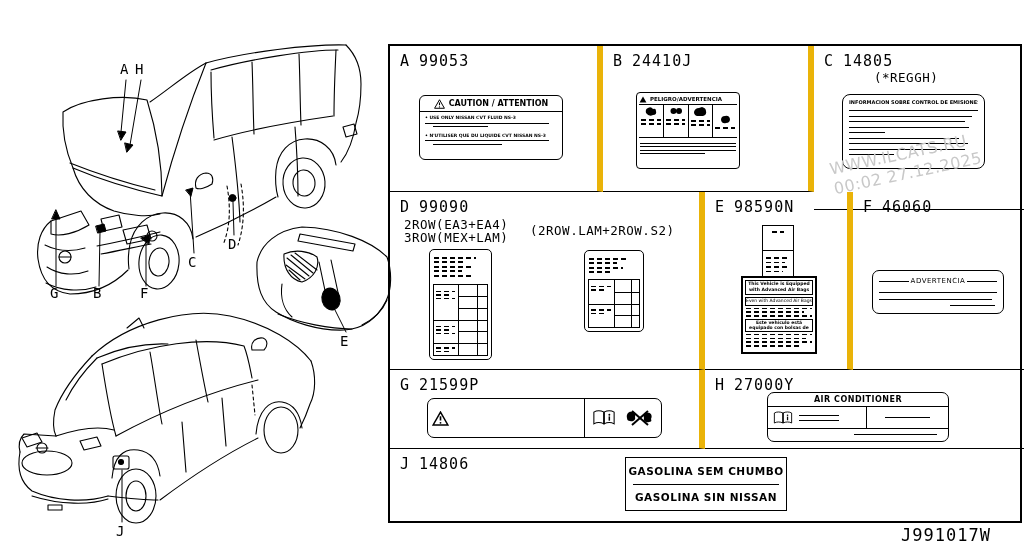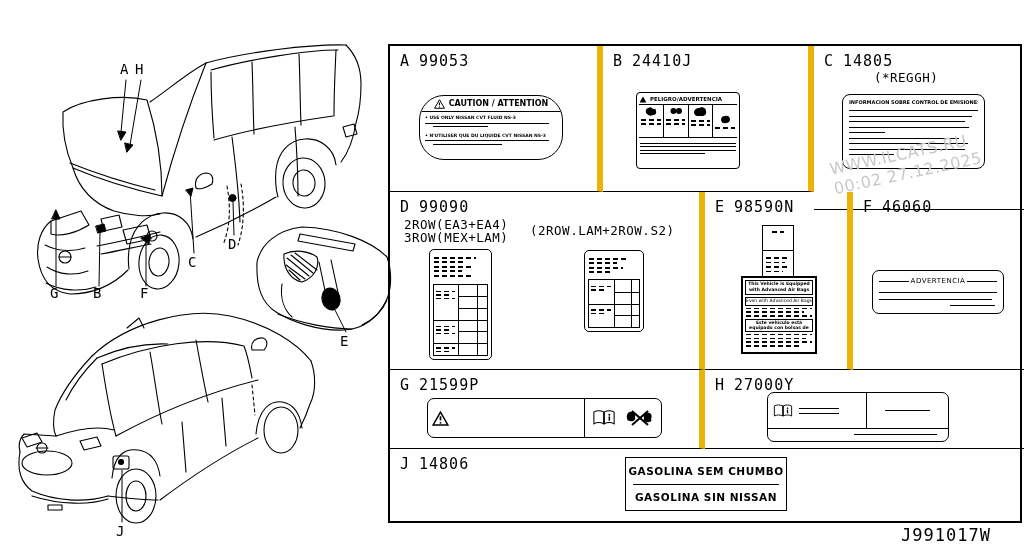--- a/index.html
+++ b/index.html
@@ -22,21 +22,21 @@
   .note{position:absolute;font-size:12.5px;white-space:nowrap;letter-spacing:0.5px;}
 
   
   .lab{position:absolute;box-sizing:border-box;border:1.5px solid #000;border-radius:6px;
        background:#fff;font-family:"DejaVu Sans",sans-serif;overflow:hidden;}
   .sl{background:#000;height:1px;}
   .dl{height:2px;background:repeating-linear-gradient(90deg,#000 0 5px,transparent 5px 8px);}
   .tinyb{font-weight:bold;white-space:nowrap;overflow:hidden;}
 
   
-  .lab-a{left:29px;top:49px;width:144px;height:65px;border-radius:25px;}
+  .lab-a{left:29px;top:49px;width:144px;height:65px;}
   .lab-a-h{display:flex;align-items:center;justify-content:center;gap:4px;height:15px;
            border-bottom:1.5px solid #000;font-size:8px;font-weight:bold;}
   .lab-a-body{padding:3px 5px;font-size:4.5px;font-weight:bold;}
   .lab-a-body .sl{margin:2.5px 0;}
 
   
   .lab-b{left:33px;top:46px;width:104px;height:77px;border-radius:4px;}
   .lab-b-h{display:flex;align-items:center;gap:3px;height:10px;padding:1px 2px 0 2px;
            font-size:5.5px;font-weight:bold;white-space:nowrap;overflow:hidden;}
   .lab-b-icons{display:flex;height:32px;border-top:1px solid #000;border-bottom:1px solid #000;margin:0 2px;}
@@ -471,20 +471,21 @@
             <line x1="8" y1="2" x2="24" y2="16" stroke="#000" stroke-width="2"></line>
             <line x1="24" y1="2" x2="8" y2="16" stroke="#000" stroke-width="2"></line>
           </svg>
         </div>
       </div>
     </div>
 
     <div class="cell b-b" style="left:315px;top:324px;width:319px;height:79px">
       <span class="code"><span class="ref">H</span><span>27000Y</span></span>
       <div class="lab lab-h">
+        <div class="lab-h-h">AIR CONDITIONER</div>
         <div class="lab-h-main">
           <div class="lab-h-l">
             <svg width="20" height="14" viewBox="0 0 22 15">
               <path d="M11 2 C8 0.5 4 0.5 1.5 2 V13 C4 11.5 8 11.5 11 13 Z" fill="none" stroke="#000"></path>
               <path d="M11 2 C14 0.5 18 0.5 20.5 2 V13 C18 11.5 14 11.5 11 13 Z" fill="none" stroke="#000"></path>
               <line x1="11" y1="2" x2="11" y2="13" stroke="#000"></line>
               <circle cx="16" cy="4.5" r="0.9" fill="#000" stroke="none"></circle>
               <rect x="15.3" y="6" width="1.4" height="4" fill="#000" stroke="none"></rect>
             </svg>
             <div class="sls">

